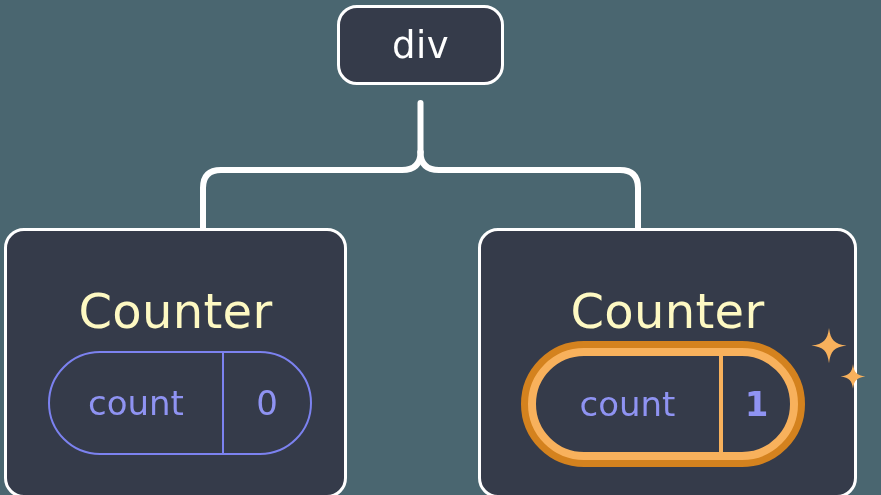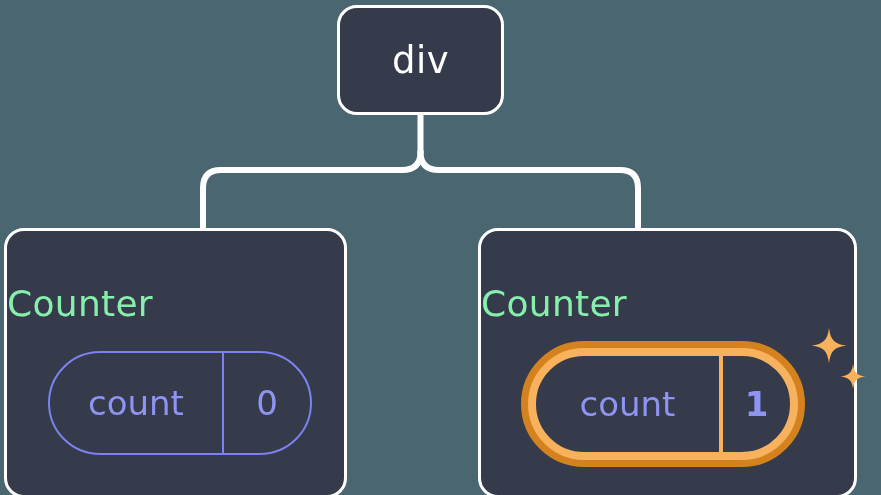--- a/index.html
+++ b/index.html
@@ -27,21 +27,21 @@
     position: absolute;
     box-sizing: border-box;
     background: #353b4a;
     border: 3px solid #ffffff;
     border-radius: 20px;
   }
   .node-root {
     left: 337px;
     top: 5px;
     width: 167px;
-    height: 110px;
+    height: 80px;
     display: flex;
     align-items: center;
     justify-content: center;
   }
   .node-root .node-label {
     color: #ffffff;
     font-size: 37px;
     letter-spacing: 0.5px;
   }
   .node-child {
@@ -49,23 +49,23 @@
     height: 270px;
   }
   .node-left  { left: 4px;   width: 343px; }
   .node-right { left: 478px; width: 379px; }
 
   .child-title {
     position: absolute;
     left: 0;
     right: 0;
     top: 52px;
-    text-align: left;
-    color: #86efac;
-    font-size: 36px;
+    text-align: center;
+    color: #fef9c3;
+    font-size: 48px;
     letter-spacing: 0.3px;
   }
 
   
   .pill {
     position: absolute;
     box-sizing: border-box;
     display: flex;
     align-items: stretch;
     border-radius: 999px;

